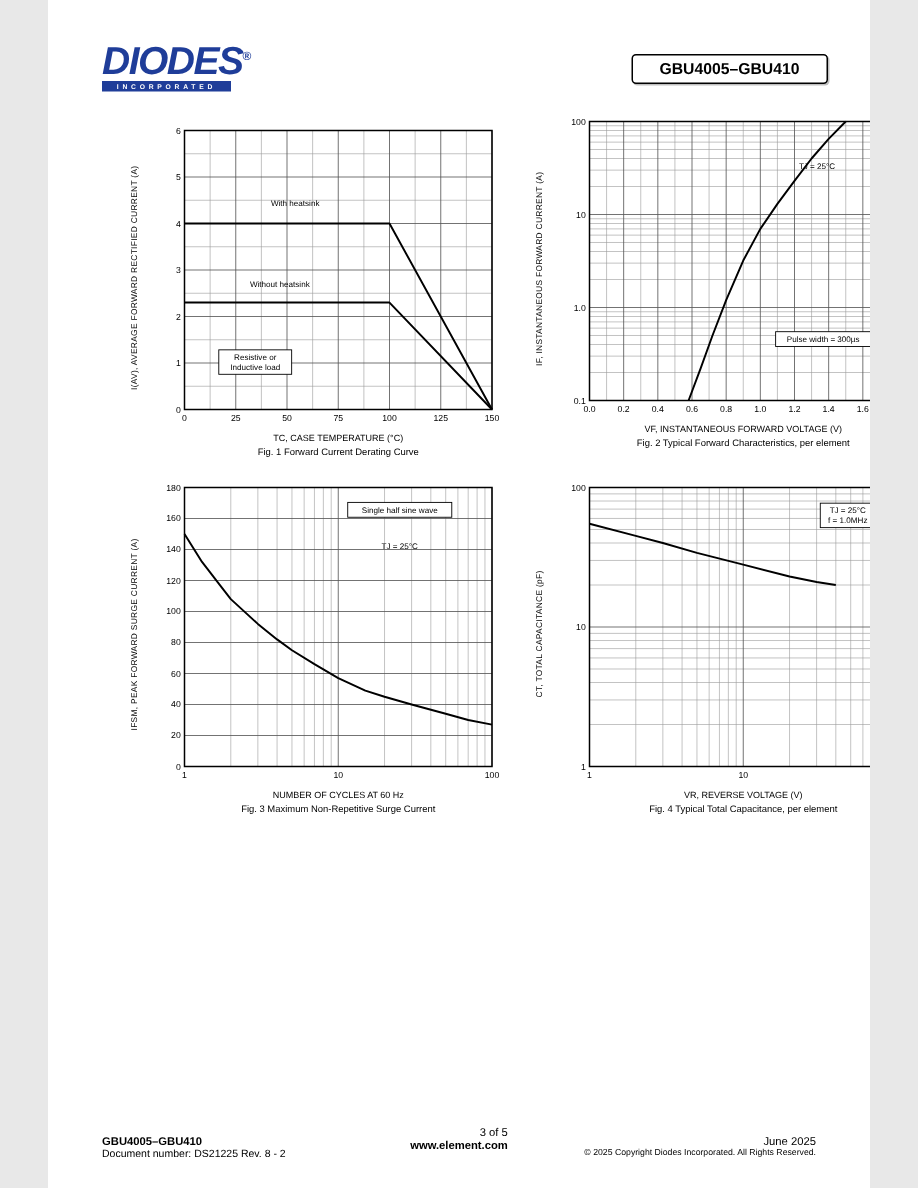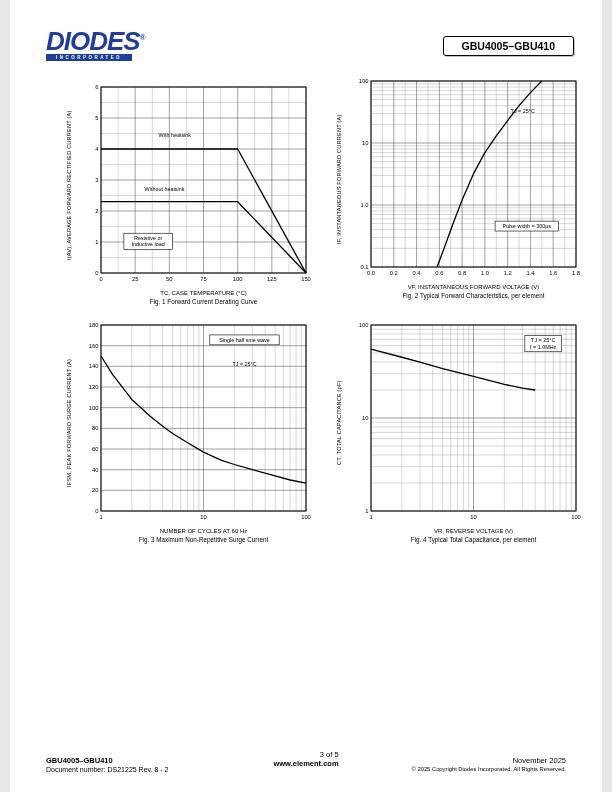--- a/index.html
+++ b/index.html
@@ -1,16 +1,16 @@
 <!DOCTYPE html>
 <html><head>
 <meta charset="utf-8">
 <style>
   html,body{margin:0;padding:0;background:#e8e8e8;}
-  .page{position:relative;width:592px;height:792px;margin:0 auto;background:#ffffff;
+  .page{position:relative;width:548px;height:792px;margin:0 auto;background:#ffffff;
         font-family:"Liberation Sans",sans-serif;color:#000;overflow:hidden;}
 
   
   .logo{position:absolute;left:36px;top:26px;}
   .logo-text{color:#1f3d99;font-weight:bold;font-style:italic;font-size:26px;line-height:24px;letter-spacing:-1px;}
   .logo-reg{font-size:8px;vertical-align:super;font-style:normal;}
   .logo-sub{margin-top:1px;background:#1f3d99;color:#fff;font-size:4.5px;letter-spacing:2.5px;
             text-align:center;padding:1.5px 3px 1px 3px;font-weight:bold;width:86px;box-sizing:border-box;}
   .part-box{position:absolute;right:28px;top:36px;border:1.4px solid #000;border-radius:3px;
             padding:3px 18px;font-size:10.5px;font-weight:bold;background:#fff;
@@ -305,17 +305,17 @@
 
   <div class="footer-left">
     <div class="pn">GBU4005–GBU410</div>
     <div>Document number: DS21225 Rev. 8 - 2</div>
   </div>
   <div class="footer-center">
     <div>3 of 5</div>
     <div class="site">www.element.com</div>
   </div>
   <div class="footer-right">
-    <div>November 2025</div>
+    <div>June 2025</div>
     <div class="copy">© 2025 Copyright Diodes Incorporated. All Rights Reserved.</div>
   </div>
 
 </div>
 
 </body></html>

